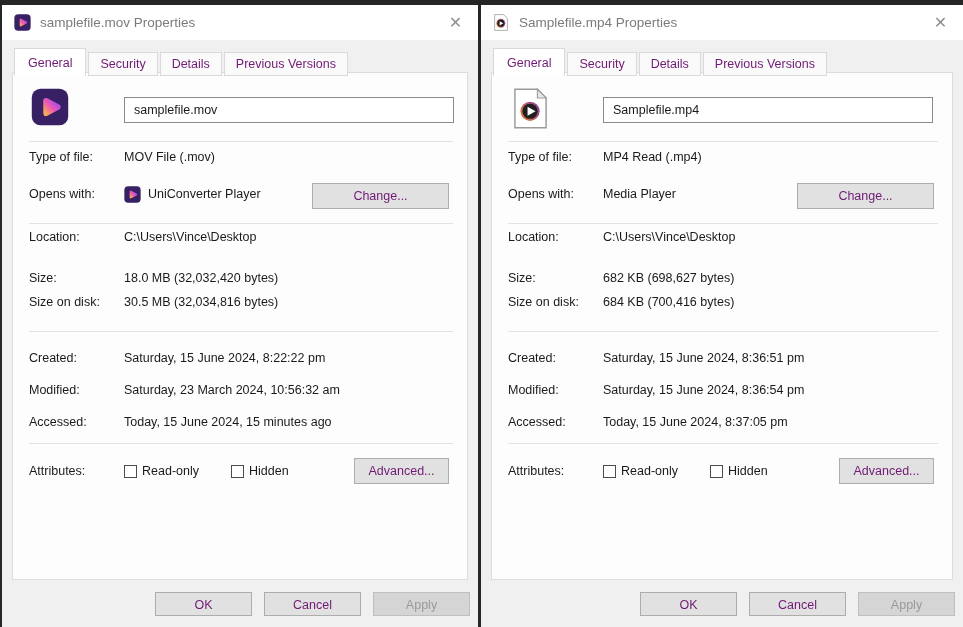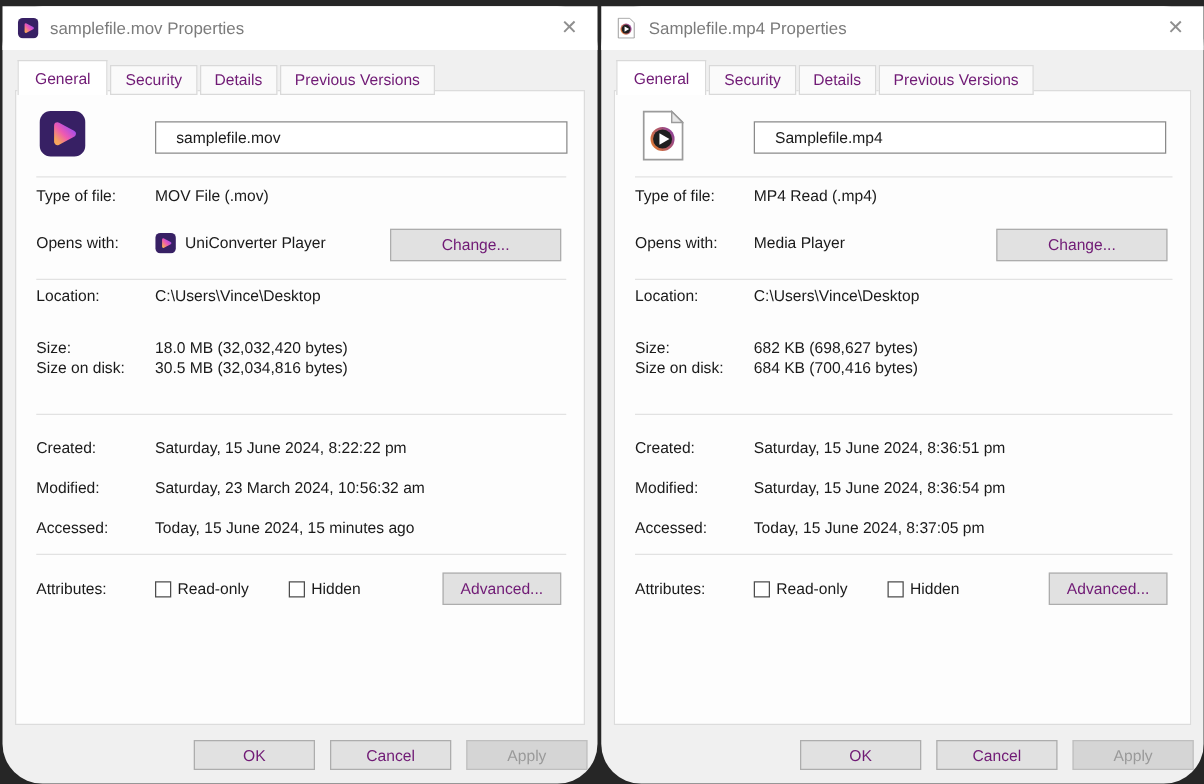--- a/index.html
+++ b/index.html
@@ -1,45 +1,45 @@
 <!DOCTYPE html>
 <html><head>
 <meta charset="utf-8">
 <style>
   * { margin:0; padding:0; box-sizing:border-box; }
   html,body { width:963px; height:627px; overflow:hidden; }
   body { background:#262626; font-family:"Liberation Sans", sans-serif; color:#1a1a1a; position:relative; }
 
-  .dialog { position:absolute; top:5px; height:622px; background:#f0f0f0;border-radius:32px; }
+  .dialog { position:absolute; top:5px; height:622px; background:#f0f0f0; }
   .dialog.left  { left:2px;   width:476px; }
   .dialog.right { left:481px; width:482px; }
 
   .titlebar { height:35px; background:#ffffff; display:flex; align-items:center; padding-left:12px; position:relative; }
   .titlebar .app-icon { width:17px; height:17px; margin-right:9px; flex:0 0 auto; }
   .titlebar .title { font-size:13.5px; color:#7b7b7b; }
   .close-btn { position:absolute; right:0; top:0; width:45px; height:35px; display:flex; align-items:center; justify-content:center; cursor:default; }
   .close-btn span { font-size:16px; color:#8f8f8f; line-height:1; }
 
   .tabs { display:flex; align-items:flex-end; padding-left:12px; margin-top:8px; position:relative; z-index:2; margin-bottom:-1px; }
   .tab { background:#fafafa; border:1px solid #d9d9d9; padding:4px 11px 4px; font-size:12.5px; margin-right:2px; color:#701a75; }
   .tab.active { background:#fff; border-bottom:none; padding:7px 13px 6px; }
 
   .panel { position:absolute; left:10px; right:10px; top:67px; bottom:47px; background:#fdfdfd; border:1px solid #dcdcdc; }
 
   .file-icon-large { position:absolute; left:18px; top:15px; }
-  .filename-input { position:absolute; left:111px; top:24px; width:330px; height:26px; border:1px solid #8a8a8a; background:#fff; font-family:"Liberation Sans", sans-serif; font-size:12.5px; padding:0 16px; color:#1a1a1a; }
+  .filename-input { position:absolute; left:111px; top:24px; width:330px; height:26px; border:1px solid #8a8a8a; background:#fff; font-family:"Liberation Sans", sans-serif; font-size:12.5px; padding:0 9px; color:#1a1a1a; }
 
   .sep { position:absolute; left:16px; right:14px; border-top:1px solid #e2e2e2; }
   .sep1 { top:68px; } .sep2 { top:150px; } .sep3 { top:258px; } .sep4 { top:370px; }
 
   .row { position:absolute; left:16px; right:16px; display:flex; align-items:center; font-size:12.5px; }
   .row .lbl { width:95px; flex:0 0 95px; }
   .row .val { flex:1; }
   .r-type { top:77px; }  .r-opens { top:106px; height:30px; }
-  .r-loc { top:157px; }  .r-size { top:198px; } .r-sized { top:214px; }
+  .r-loc { top:157px; }  .r-size { top:198px; } .r-sized { top:222px; }
   .r-created { top:278px; } .r-modified { top:310px; } .r-accessed { top:342px; }
   .r-attr { top:384px; height:28px; }
 
   .opens-icon { width:17px; height:17px; margin-right:7px; flex:0 0 auto; }
 
   .btn { background:#e1e1e1; border:1px solid #adadad; font-family:"Liberation Sans", sans-serif; font-size:12.5px; color:#701a75; text-align:center; line-height:24px; cursor:default; }
   .btn-change   { position:absolute; right:18px; top:110px; width:137px; height:26px; line-height:25px; }
   .btn-advanced { position:absolute; right:18px; top:385px; width:95px;  height:26px; line-height:25px; }
 
   .chk-group { display:flex; align-items:center; margin-right:32px; }

